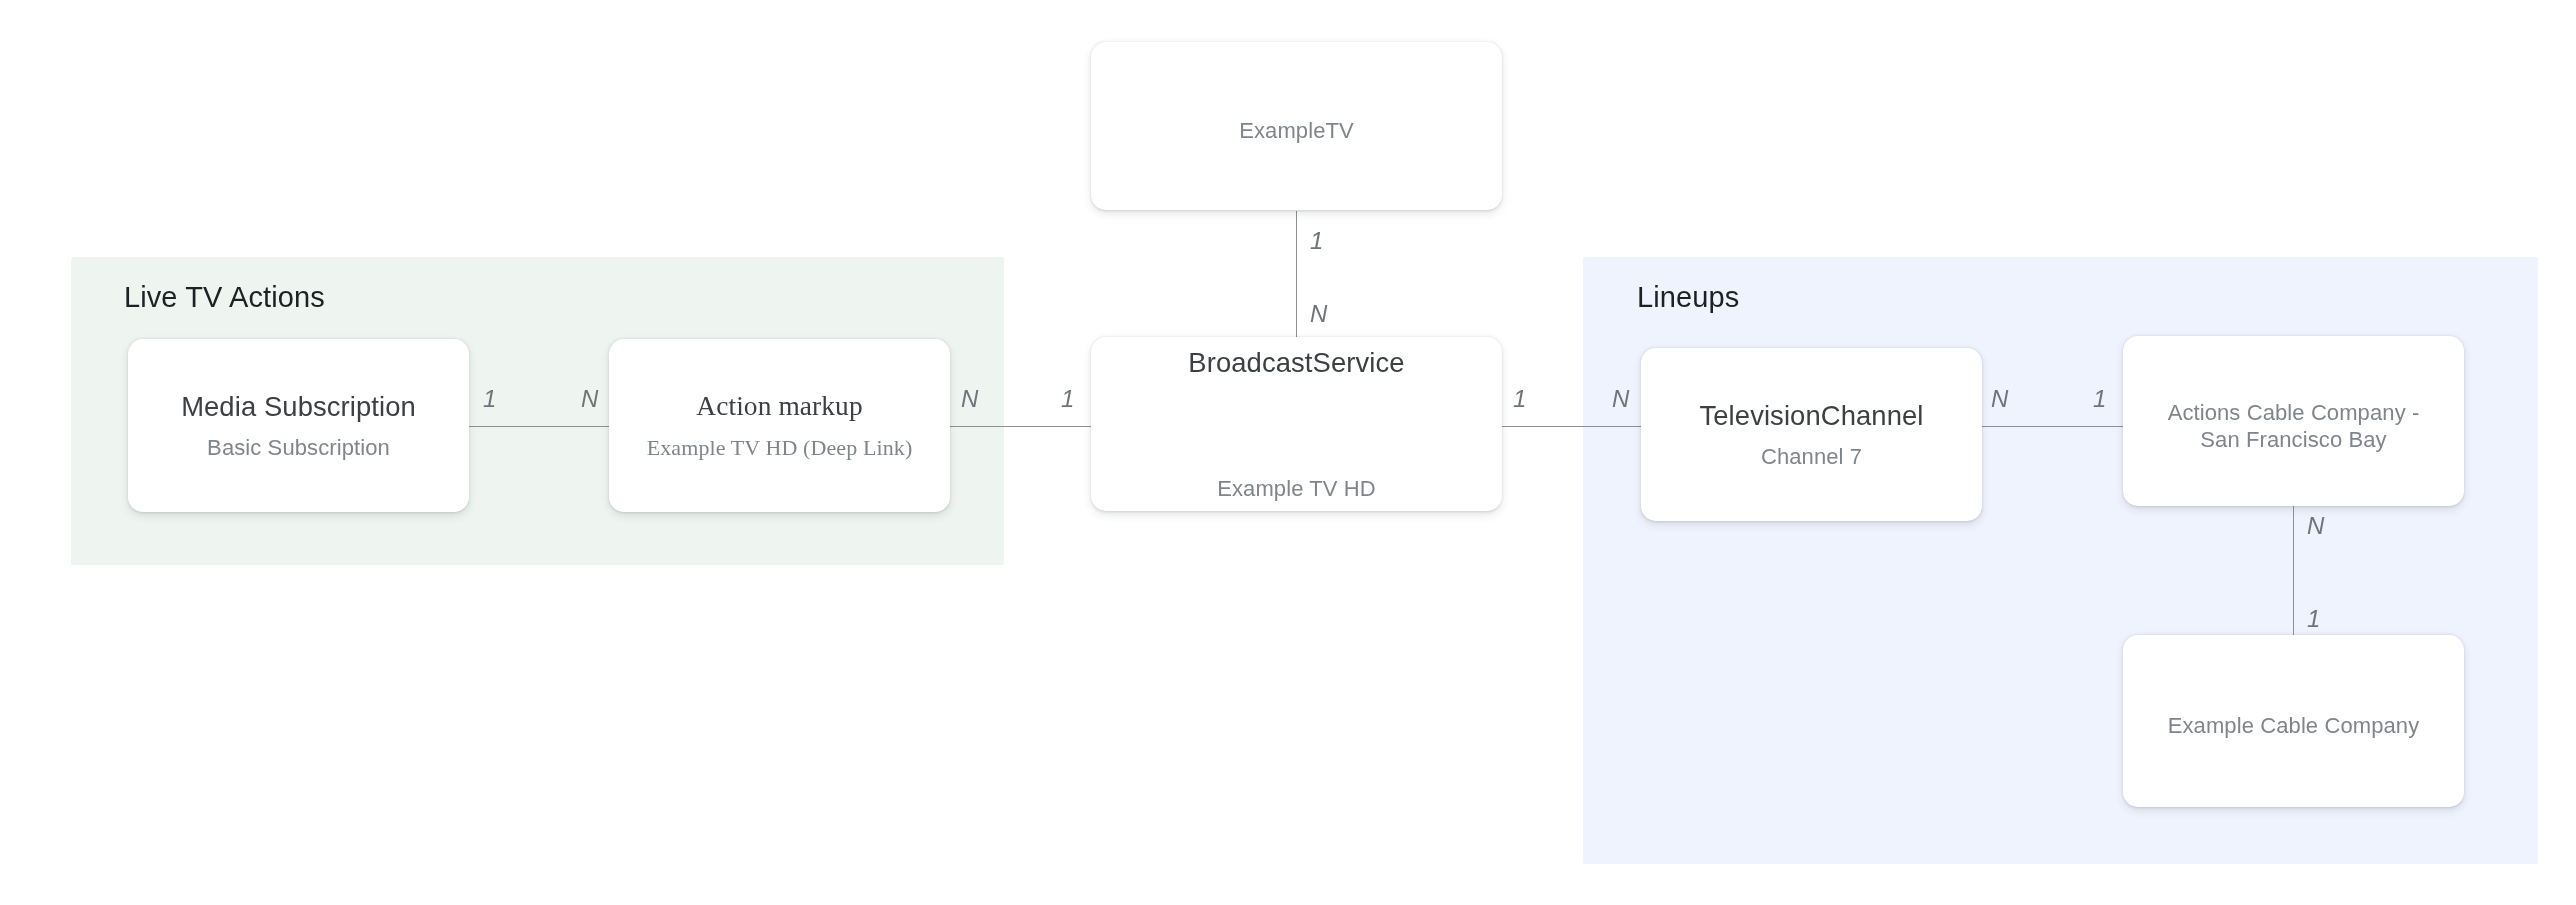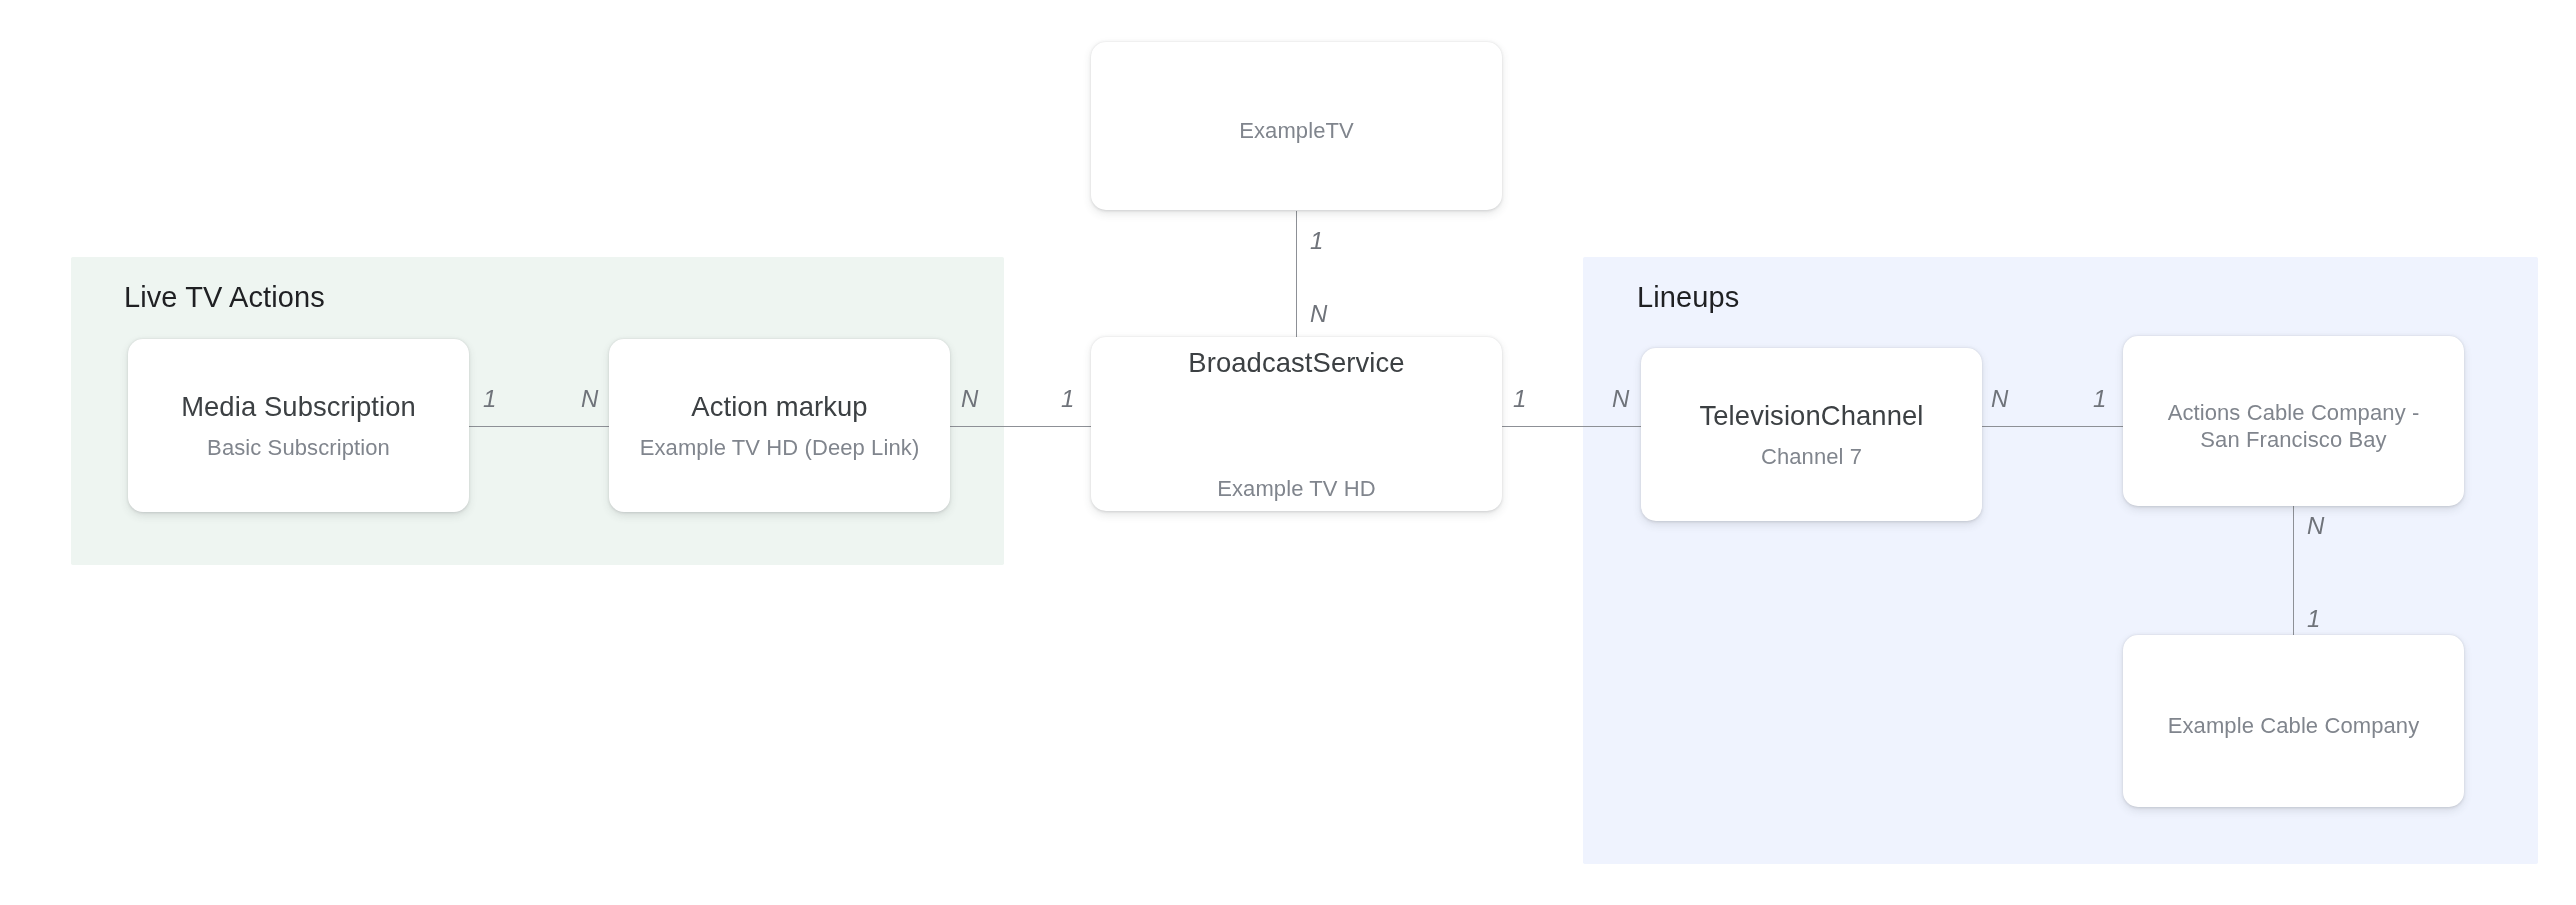--- a/index.html
+++ b/index.html
@@ -121,21 +121,21 @@
     </div>
 
   <div id="nodes-layer">
       <div class="node" style="left: 1091px; top: 42px; width: 411px; height: 168px;">
         <div class="node-sub">ExampleTV</div>
       </div>
       <div class="node" style="left: 128px; top: 339px; width: 341px; height: 173px; align-items: center;">
         <div class="node-title">Media Subscription</div>
         <div class="node-sub">Basic Subscription</div>
       </div>
-      <div class="node" style="left: 609px; top: 339px; width: 341px; height: 173px;">
+      <div class="node" style="left: 609px; top: 339px; width: 341px; height: 173px; font-family: Liberation Serif, serif;">
         <div class="node-title">Action markup</div>
         <div class="node-sub">Example TV HD (Deep Link)</div>
       </div>
       <div class="node" style="left: 1091px; top: 337px; width: 411px; height: 174px; justify-content: space-between;">
         <div class="node-title">BroadcastService</div>
         <div class="node-sub">Example TV HD</div>
       </div>
       <div class="node" style="left: 1641px; top: 348px; width: 341px; height: 173px;">
         <div class="node-title">TelevisionChannel</div>
         <div class="node-sub">Channel 7</div>

